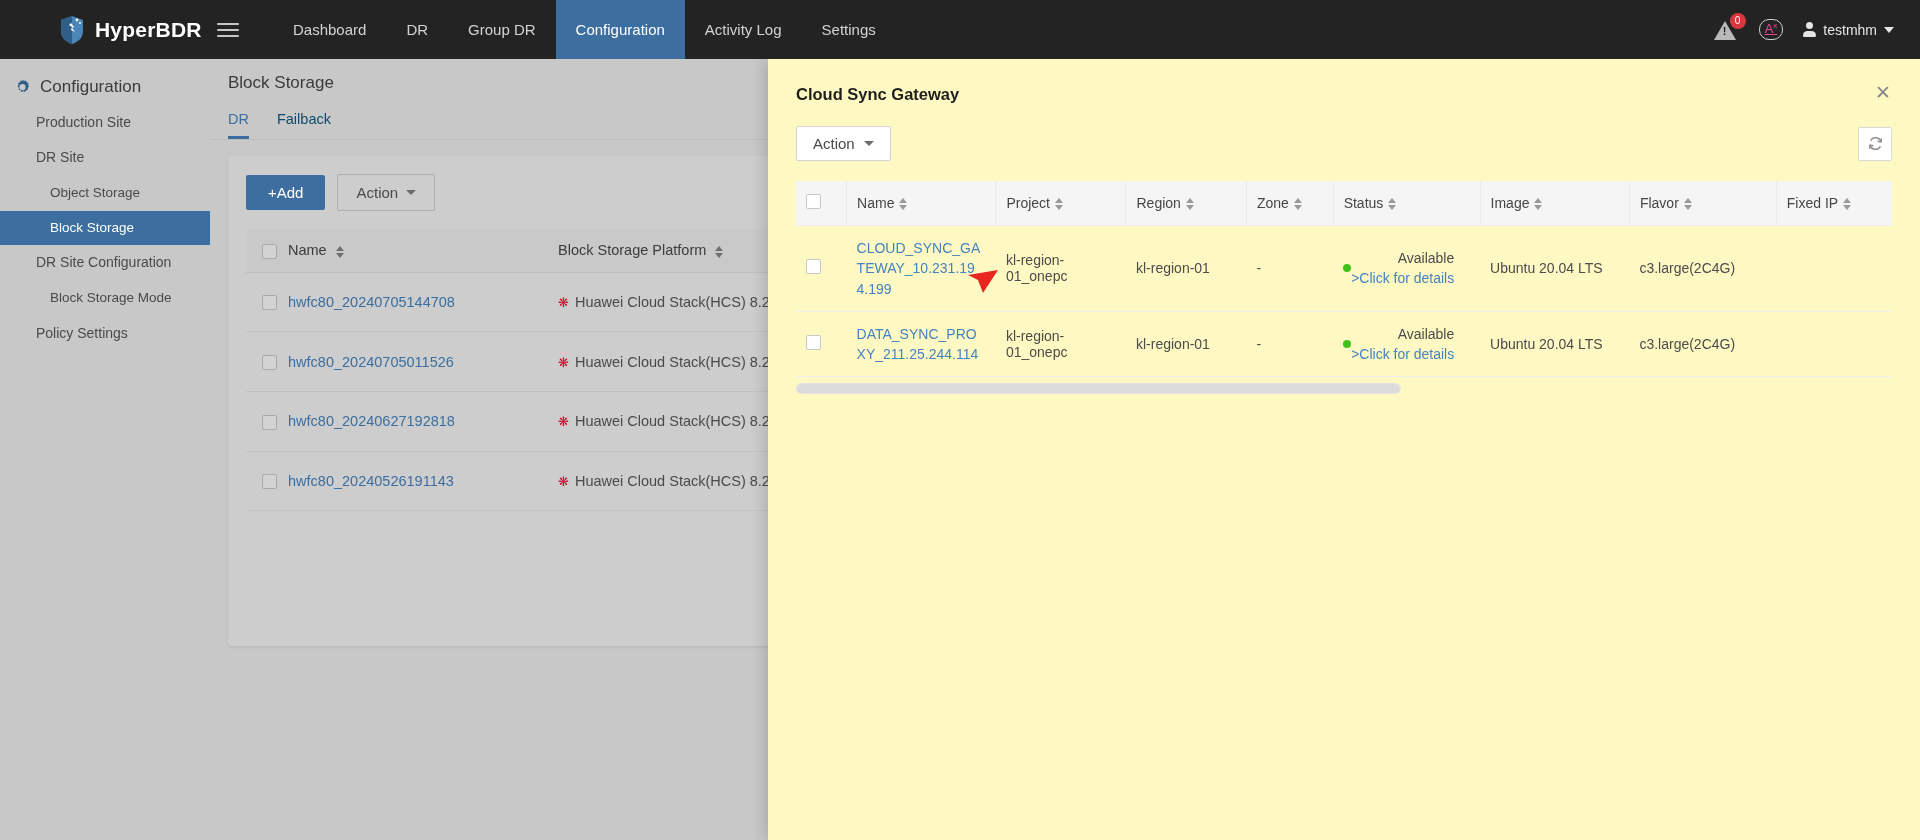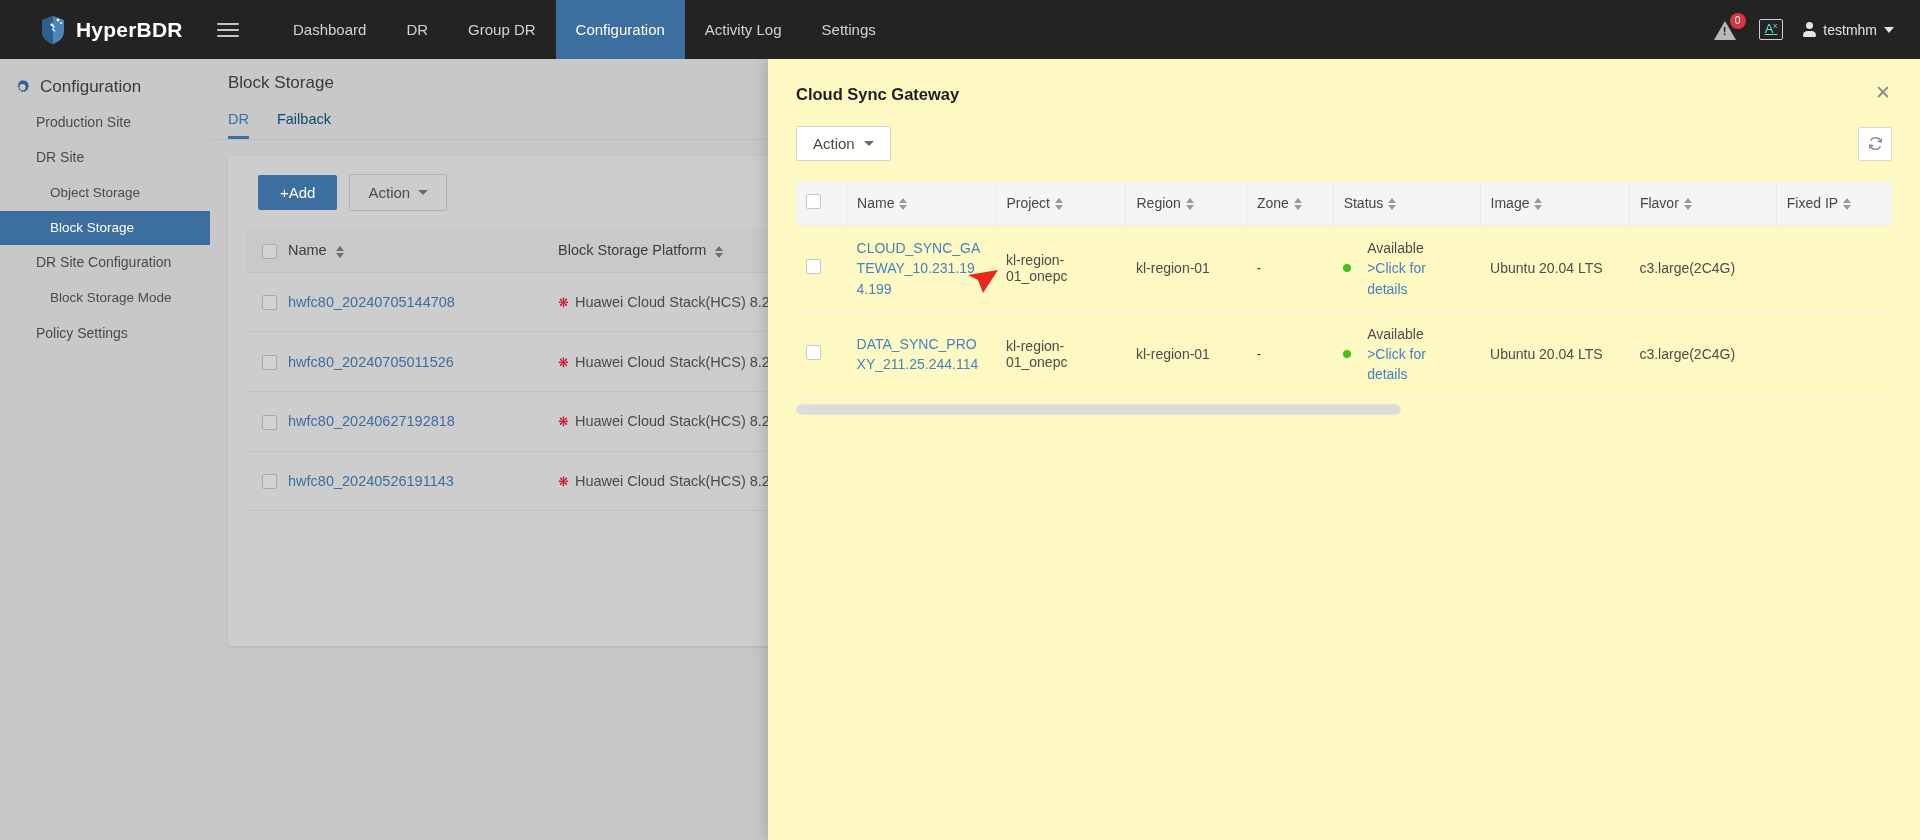--- a/index.html
+++ b/index.html
@@ -10,21 +10,21 @@
     overflow: hidden;
   }
   .app { position: relative; width: 1920px; height: 840px; }
 
   
   .topnav {
     position: absolute; top: 0; left: 0; width: 1920px; height: 59px;
     background: #232323; display: flex; align-items: center;
     z-index: 30;
   }
-  .brand { display: flex; align-items: center; padding-left: 40px; width: 205px; }
+  .brand { display: flex; align-items: center; padding-left: 59px; width: 205px; }
   .brand-logo { width: 26px; height: 30px; margin-right: 10px; }
   .brand-name { color: #ffffff; font-size: 21px; font-weight: bold; letter-spacing: .2px; }
   .hamburger { width: 22px; margin-left: 12px; margin-right: 34px; cursor: pointer; }
   .hamburger span { display: block; height: 2px; background: #c6c6c6; margin: 4px 0; border-radius: 1px; }
   .nav-items { display: flex; align-items: center; height: 59px; }
   .nav-item {
     color: #d3d3d3; font-size: 15px; padding: 0 20px; height: 59px;
     display: flex; align-items: center; cursor: pointer; white-space: nowrap;
   }
   .nav-item.active { background: #3c6e9f; color: #ffffff; }
@@ -37,21 +37,21 @@
   .warn-tri::after {
     content: "!"; position: absolute; left: -2px; top: 5px; color: #232323;
     font-size: 11px; font-weight: bold; line-height: 1;
   }
   .warn-badge {
     position: absolute; right: -7px; top: -4px; background: #d9363e; color: #fff;
     font-size: 10px; min-width: 16px; height: 16px; border-radius: 8px;
     display: flex; align-items: center; justify-content: center; padding: 0 4px;
   }
   .lang-btn {
-    border: 1px solid #cfcfcf; border-radius: 2px; color: #5eead4; font-size: 13px;
+    border: 1px solid #cfcfcf; border-radius: 10px; color: #ec4899; font-size: 13px;
     padding: 1px 5px 2px; cursor: pointer; line-height: 1.2; text-decoration: underline;
   }
   .lang-btn sup { font-size: 8px; }
   .user-box { display: flex; align-items: center; gap: 7px; cursor: pointer; }
   .user-icon { width: 13px; height: 15px; position: relative; }
   .user-icon::before {
     content:""; position:absolute; top:0; left:3px; width:7px; height:7px;
     border-radius:50%; background:#e4e4e4;
   }
   .user-icon::after {
@@ -84,21 +84,21 @@
   .tab { font-size: 14.5px; color: #0c4a6e; padding-bottom: 9px; cursor: pointer; }
   .tab.active { color: #3c6e9f; border-bottom: 3px solid #3c6e9f; }
   .panel {
     margin: 16px 0 0 18px; width: 1680px; min-height: 490px; background: #cdcdcd;
     border-radius: 3px; padding: 18px 18px 14px 18px;
     box-shadow: 0 1px 3px rgba(0,0,0,.10);
   }
   .btnrow { display: flex; gap: 12px; align-items: center; }
   .btn-primary {
     background: #3c6e9f; color: #ffffff; border: none; font-size: 15px;
-    padding: 9px 22px; border-radius: 2px; cursor: pointer; font-family: inherit; margin-left: 12px;
+    padding: 9px 22px; border-radius: 2px; cursor: pointer; font-family: inherit;
   }
   .btn-ghost {
     background: transparent; color: #4a4a4a; border: 1px solid #b0b0b0; font-size: 15px;
     padding: 9px 18px; border-radius: 2px; cursor: pointer; font-family: inherit;
     display: flex; align-items: center; gap: 8px;
   }
   .chev { width:0;height:0;border-left:5px solid transparent;border-right:5px solid transparent;border-top:5px solid #6d6d6d; }
 
   .bgtable { margin-top: 18px; width: 100%; border-collapse: collapse; }
   .bgtable th {
@@ -155,21 +155,21 @@
   }
   .dtable th:last-child { border-right: none; }
   .dtable td {
     padding: 12px 10px; font-size: 14px; color: #4c4c4c; border-bottom: 1px solid #efefef;
     vertical-align: middle;
   }
   .dchk { width: 15px; height: 15px; border: 1px solid #c8c8c8; background: #fff; display: inline-block; border-radius: 2px; cursor: pointer; }
   .dsorter i.up { border-bottom: 5px solid #9a9a9a; }
   .dsorter i.dn { border-top: 5px solid #9a9a9a; }
   .dlink { color: #4583c0; cursor: pointer; line-height: 1.45; word-break: break-all; }
-  .status-cell { display: flex; align-items: center; gap: 16px; }
+  .status-cell { display: flex; align-items: center; gap: 0; text-align: right; }
   .dot { width: 8px; height: 8px; border-radius: 50%; background: #41c21a; flex: none; }
   .status-lines { line-height: 1.45; }
   .status-detail { color: #4583c0; cursor: pointer; }
   .hscroll {
     margin-top: 6px; height: 11px; width: 605px; background: #f0f0f0;
     border-radius: 6px; border: 1px solid #e3e3e3;
   }
   .hscroll-thumb { height: 100%; width: 100%; background: #dcdcdc; border-radius: 6px; }
 
   

